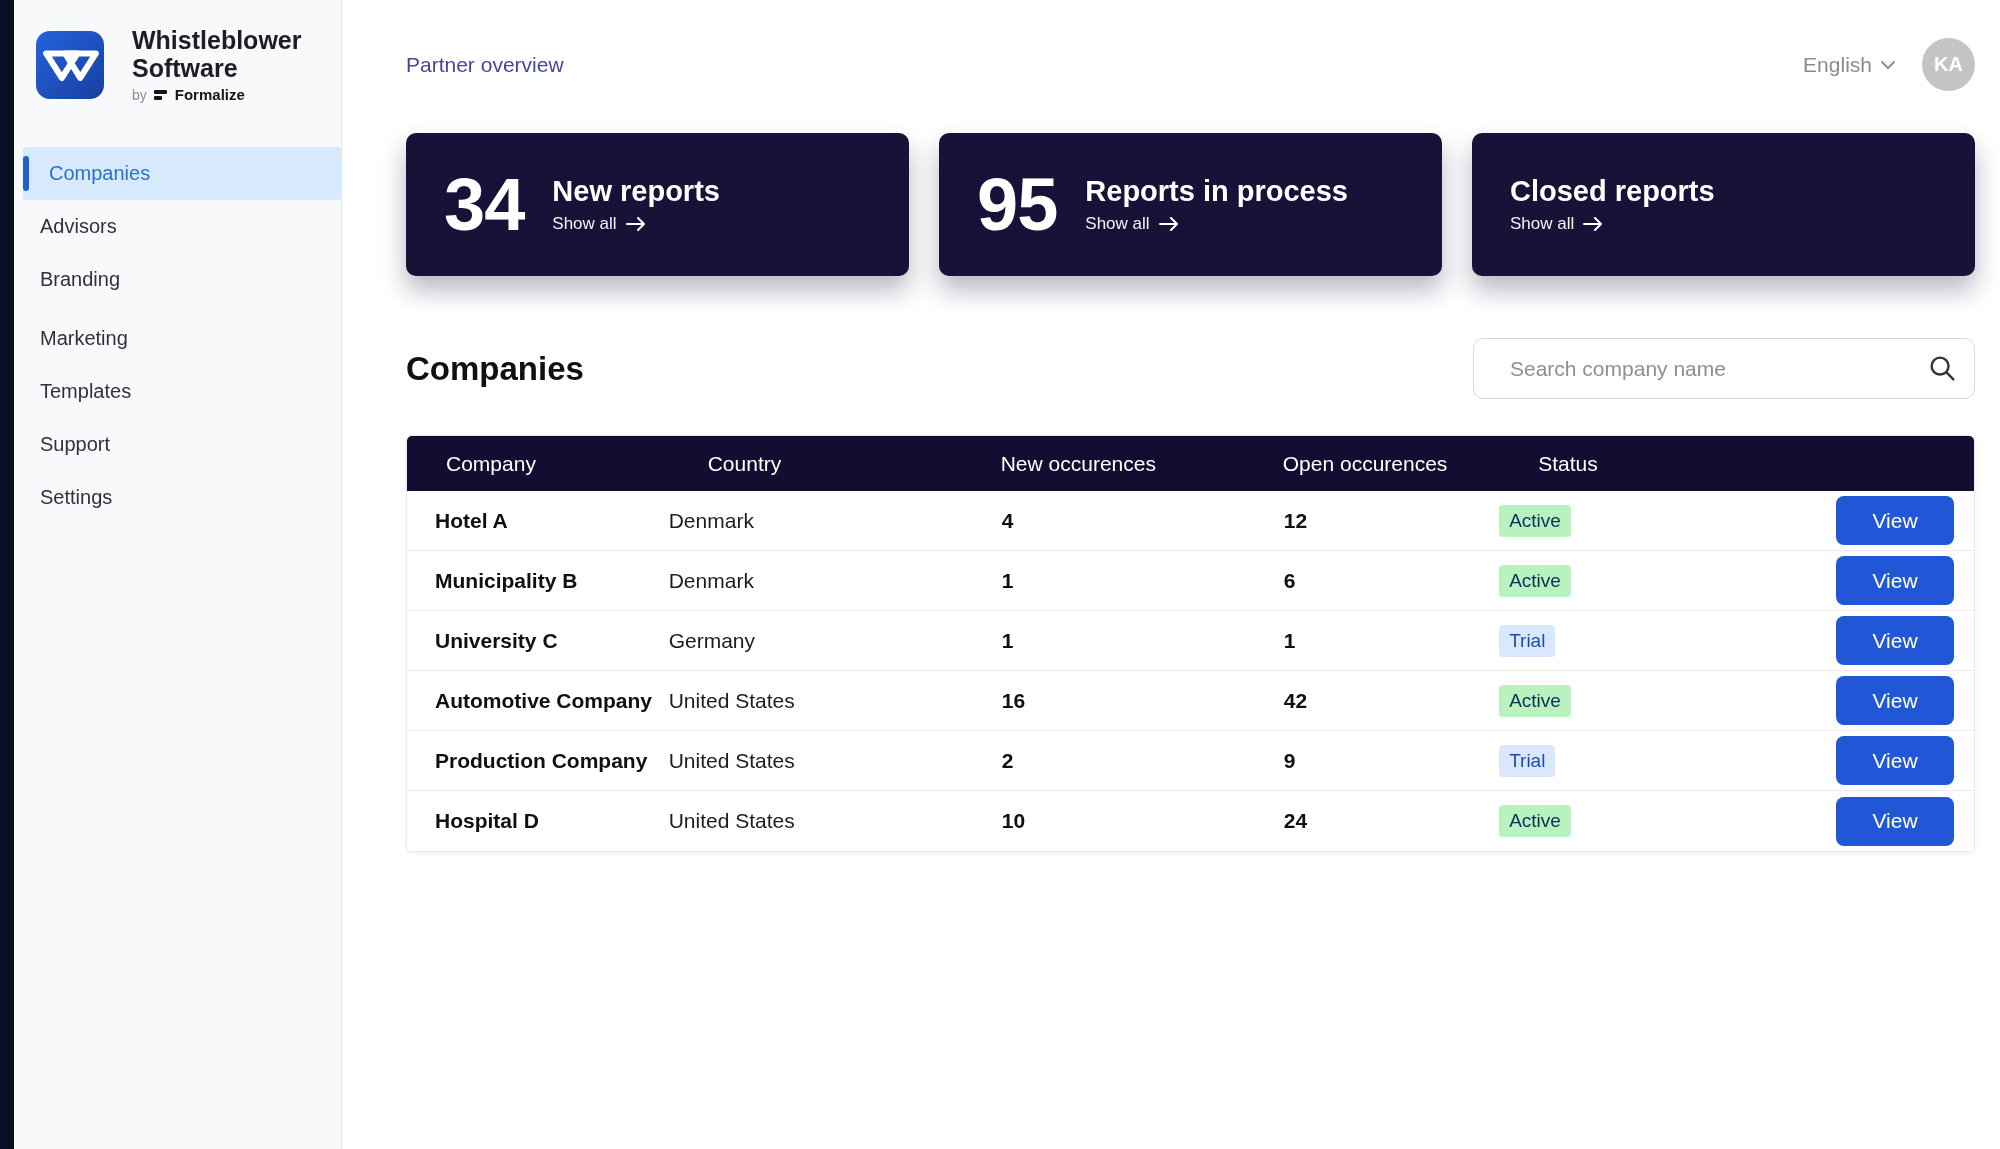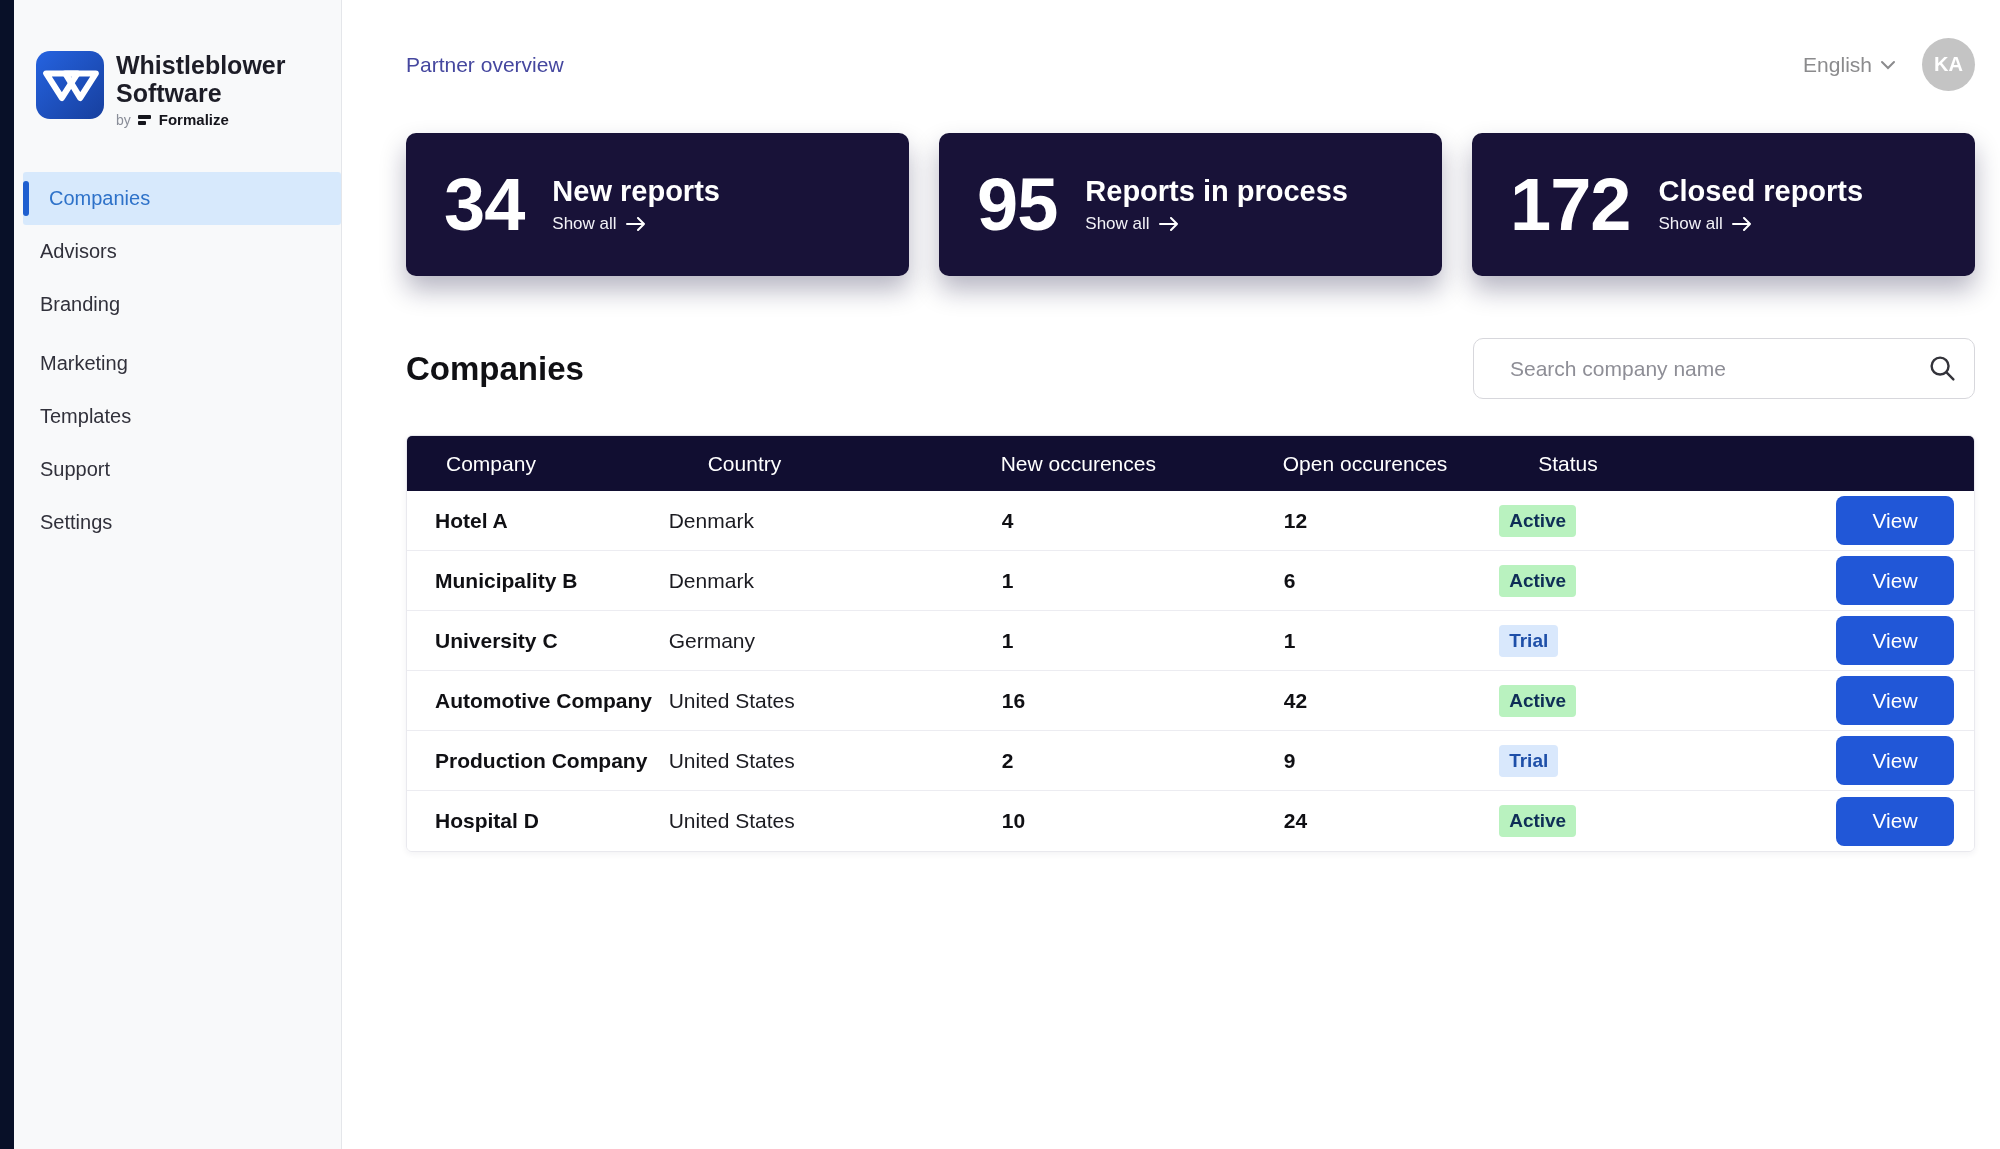--- a/index.html
+++ b/index.html
@@ -5,21 +5,21 @@
   * { margin:0; padding:0; box-sizing:border-box; }
   html,body { background:#ffffff; }
   body { font-family:"Liberation Sans", sans-serif; }
   .screen { width:2000px; height:1149px; display:flex; background:#ffffff; overflow:hidden; }
 
   
   .edge-strip { width:14px; background:#081028; flex:0 0 auto; }
 
   
   .sidebar { width:328px; flex:0 0 auto; background:#f8f9fa; border-right:1px solid #e4e6ea; padding-top:26px; }
-  .logo-row { display:flex; gap:12px; padding:0 22px;margin-top:25px; }
+  .logo-row { display:flex; align-items:center; gap:28px; padding:0 22px; }
   .logo-mark { width:68px; height:68px; border-radius:14px; flex:0 0 auto; }
   .logo-text .line { font-size:25px; font-weight:700; color:#1d1d27; line-height:1.12; }
   .byline { margin-top:4px; display:flex; align-items:center; gap:6px; }
   .byline .by { font-size:14px; color:#8a8e99; }
   .byline .formalize { font-size:15px; font-weight:700; color:#15151c; }
   .nav { margin-top:44px; display:flex; flex-direction:column; }
   .nav-item { position:relative; display:flex; align-items:center; height:53px; padding-left:26px;
               font-size:20px; color:#31313b; cursor:pointer; }
   .nav-item.active { background:#d7e9fc; color:var(--sidebar-active-text,#2e72c9); margin-left:9px; border-radius:3px; }
   .nav-item.active .active-bar { position:absolute; left:0; top:9px; bottom:9px; width:6px; border-radius:4px;
@@ -59,21 +59,21 @@
   .thead { display:grid; grid-template-columns:16.7% 18.7% 18% 16.3% 19.1% 1fr;
            background:var(--navy-header,#110e31); height:55px; align-items:center; }
   .thead .th { color:#ffffff; font-size:21px; font-weight:400;padding-left:39px; }
   .trow { display:grid; grid-template-columns:16.7% 18.7% 18% 16.3% 19.1% 1fr;
           height:60px; align-items:center; background:#ffffff; border-bottom:1px solid #ececf1; }
   .trow:last-child { border-bottom:none; }
   .cell-pad { padding-left:28px; }
   .company-cell { font-size:21px; font-weight:700; color:#101014; }
   .country-cell { font-size:21px; color:#1c1c22; }
   .num-cell { font-size:21px; font-weight:700; color:#101014; padding-left:40px; }
-  .badge { display:inline-block; padding:5px 10px; border-radius:4px; font-size:19px; font-weight:700; }
+  .badge { display:inline-block; padding:5px 10px; border-radius:4px; font-size:19px; font-weight:400; }
   .badge.active { background:var(--active-badge-bg,#b9f2bf); color:var(--active-badge-text,#0f2e57); }
   .badge.trial  { background:var(--trial-badge-bg,#d9e8fc); color:var(--trial-badge-text,#1e4fa8); }
   .action-cell { display:flex; justify-content:flex-end; padding-right:20px; }
   .view-btn { width:118px; height:49px; border:none; border-radius:8px; background:var(--accent,#2157d7);
               color:#ffffff; font-size:21px; cursor:pointer; font-family:"Liberation Sans", sans-serif; }
 </style>
 </head>
 <body>
 
 <div class="screen">
@@ -165,21 +165,20 @@
           <div class="card-title">Reports in process</div>
           <div class="card-link">
             <span>Show all</span>
             <svg width="20" height="14" viewBox="0 0 20 14">
               <path d="M1 7 H18 M12 1 L18 7 L12 13" fill="none" stroke="#ffffff" stroke-width="2" stroke-linecap="round" stroke-linejoin="round"></path>
             </svg>
           </div>
         </div>
       </div>
       <div class="card">
-        <div class="card-value">172</div>
         <div>
           <div class="card-title">Closed reports</div>
           <div class="card-link">
             <span>Show all</span>
             <svg width="20" height="14" viewBox="0 0 20 14">
               <path d="M1 7 H18 M12 1 L18 7 L12 13" fill="none" stroke="#ffffff" stroke-width="2" stroke-linecap="round" stroke-linejoin="round"></path>
             </svg>
           </div>
         </div>
       </div>

